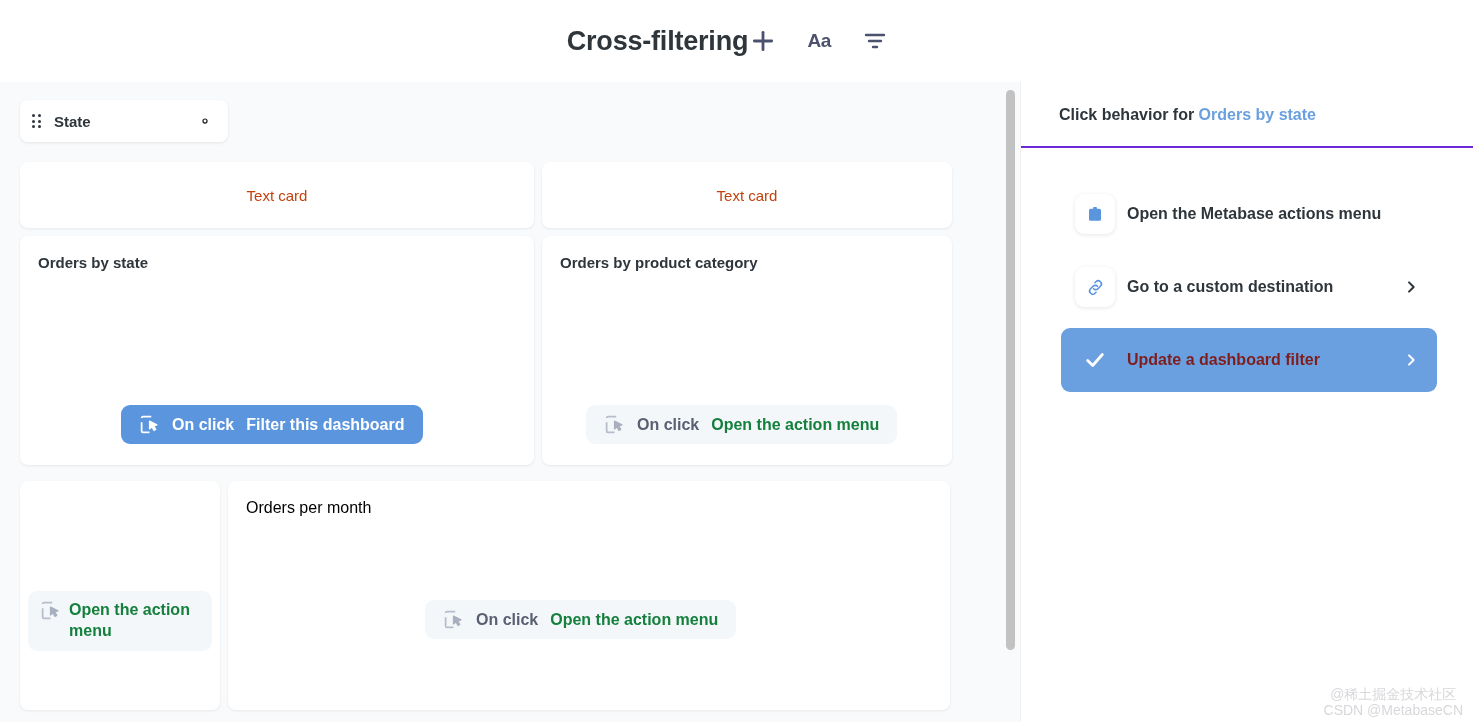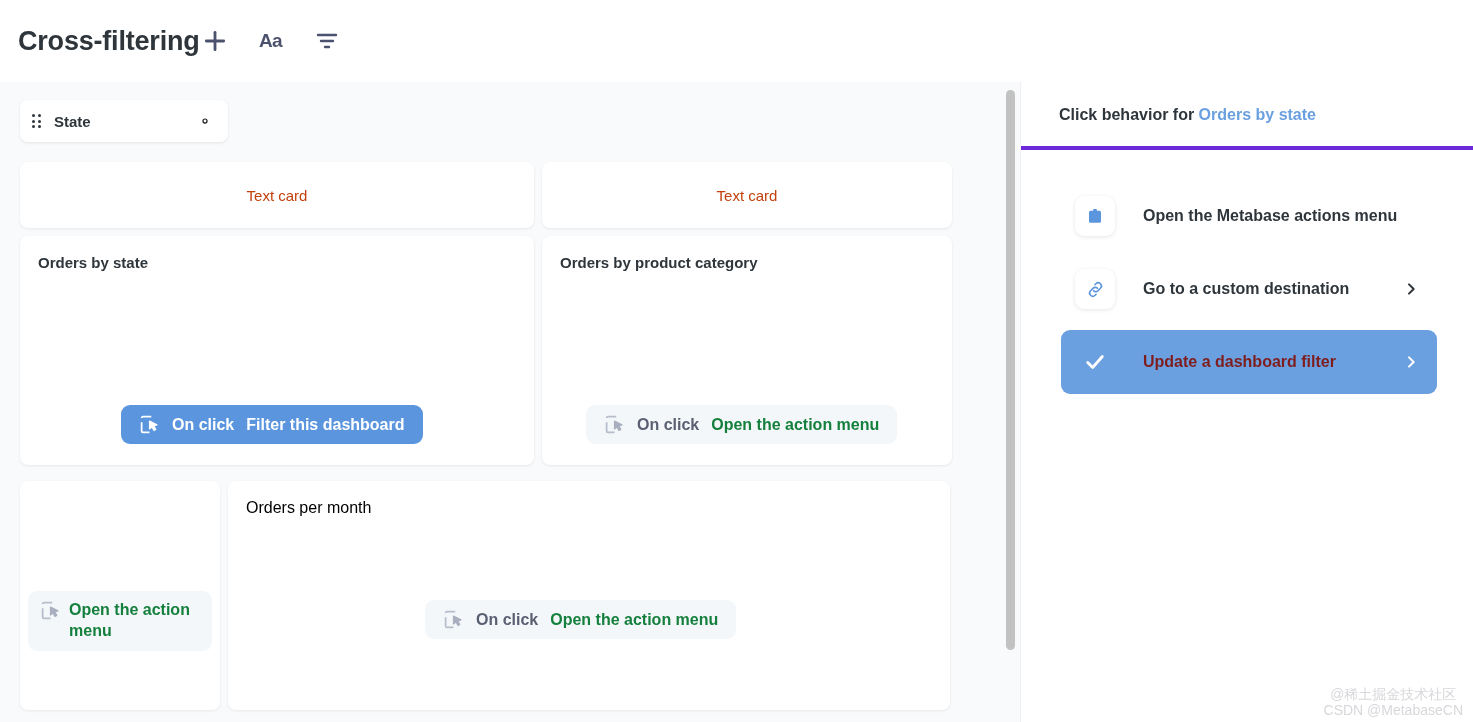--- a/index.html
+++ b/index.html
@@ -8,21 +8,21 @@
     font-family: "Liberation Sans", sans-serif;
     background: #ffffff;
     overflow: hidden;
   }
   .app { position: relative; width: 1473px; height: 722px; display: flex; flex-direction: column; }
 
   
   .header {
     height: 82px; min-height: 82px;
     background: #ffffff;
-    display: flex; align-items: center; justify-content: flex-start;
+    display: flex; align-items: center; justify-content: center;
     padding: 0 34px 0 18px;
   }
   .dash-title {
     font-size: 27px; font-weight: bold; color: #2e353b; letter-spacing: -0.2px;
   }
   .header-actions { display: flex; align-items: center; gap: 26px; }
   .hicon {
     width: 30px; height: 30px; display: flex; align-items: center; justify-content: center;
     color: #4c526e; cursor: pointer;
   }
@@ -125,27 +125,27 @@
 
   
   .sidebar {
     flex: 1; background: #ffffff;
     border-left: 1px solid #f0f0f2;
     display: flex; flex-direction: column;
     position: relative;
   }
   .sb-header {
     padding: 24px 30px 22px 38px;
-    border-bottom: 4px solid #6d28d9;
+    border-bottom: 2px solid #6d28d9;
     font-size: 16px; font-weight: bold; color: #2e353b;
   }
   .sb-header .target { color: #6ba0e0; }
   .sb-list { padding: 34px 36px 0 40px; display: flex; flex-direction: column; gap: 9px; }
   .sb-item {
-    display: flex; align-items: center; gap: 28px;
+    display: flex; align-items: center; gap: 12px;
     padding: 12px 18px 12px 14px;
     border-radius: 9px;
     cursor: pointer;
   }
   .sb-item.active { background: #6ba0e0; }
   .sb-tile {
     width: 40px; height: 40px; min-width: 40px;
     background: #ffffff; border-radius: 9px;
     box-shadow: 0 1px 4px rgba(0,0,0,0.10);
     display: flex; align-items: center; justify-content: center;

